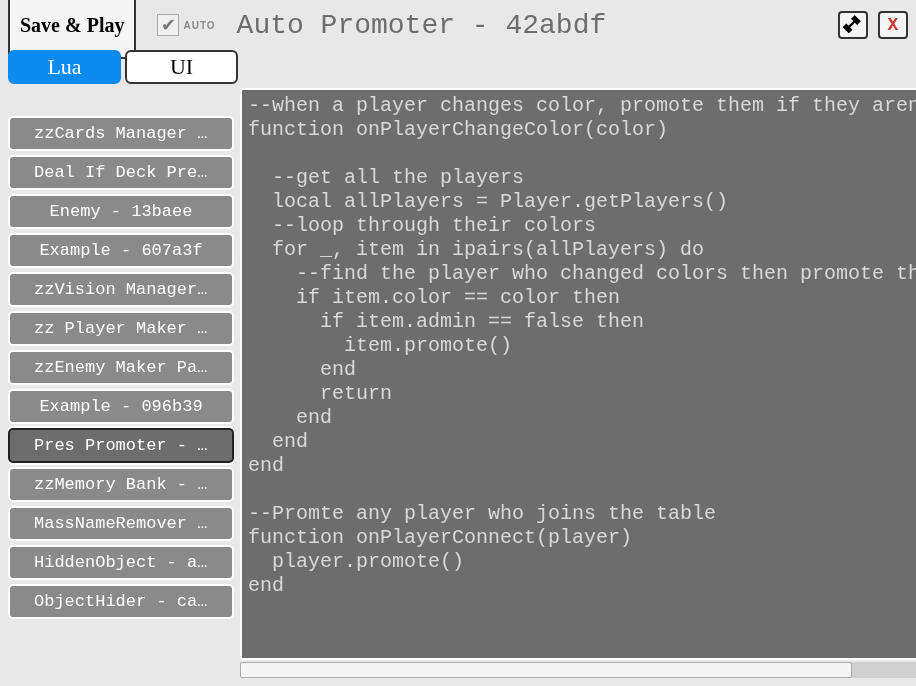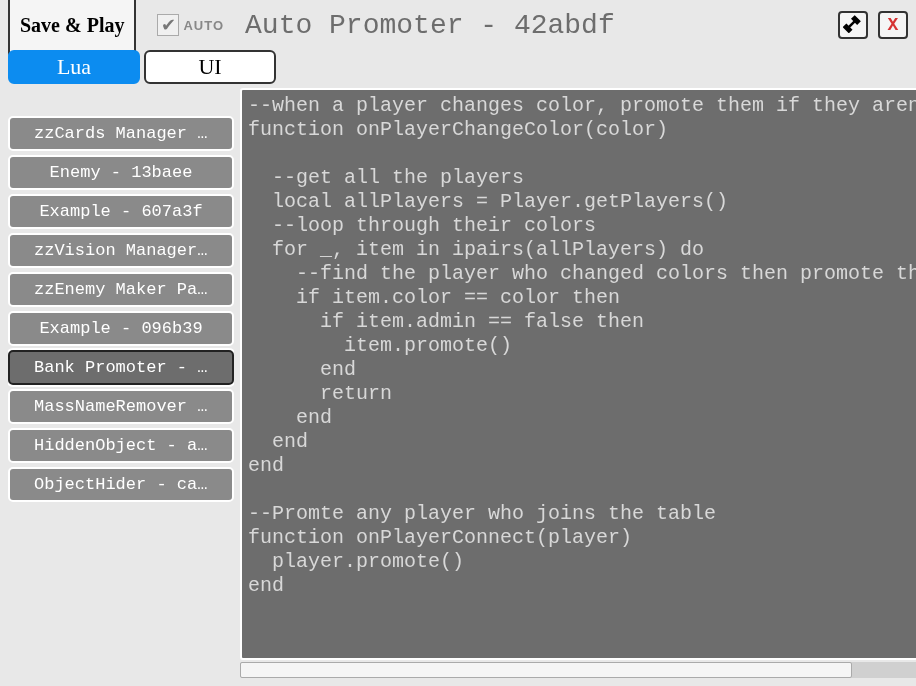--- a/index.html
+++ b/index.html
@@ -46,21 +46,21 @@
       background: #f0f0f0;
       border: 1px solid #aaa;
       display: flex;
       align-items: center;
       justify-content: center;
       font-size: 18px;
       color: #777;
       cursor: pointer;
     }
     .auto-label {
-      font-size: 13px;
+      font-size: 10px;
       color: #888;
       font-weight: bold;
       letter-spacing: 1px;
     }
     .title {
       flex: 1;
       font-family: "Courier New", monospace;
       font-size: 28px;
       color: #6d6d6d;
       margin-left: 15px;
@@ -98,21 +98,21 @@
     }
     
     
     .tabs {
       display: flex;
       padding: 0 8px;
       gap: 4px;
       height: 38px;
     }
     .tab {
-      width: 132px;
+      width: 113px;
       height: 34px;
       border-radius: 6px;
       font-family: "Comic Sans MS", cursive;
       font-size: 22px;
       font-weight: normal;
       display: flex;
       align-items: center;
       justify-content: center;
       cursor: pointer;
     }
@@ -239,26 +239,29 @@
 
 <div class="tabs">
   <div class="tab active">Lua</div>
   <div class="tab inactive">UI</div>
 </div>
 
 <div class="content">
   <div class="sidebar">
     <div class="sidebar-scroll" id="sidebar-scroll">
     <div class="script-item">zzCards Manager -...</div>
+        <div class="script-item">Deal If Deck Pres...</div>
         <div class="script-item">Enemy - 13baee</div>
         <div class="script-item">Example - 607a3f</div>
         <div class="script-item">zzVision Manager ...</div>
+        <div class="script-item">zz Player Maker ...</div>
         <div class="script-item">zzEnemy Maker Pan...</div>
         <div class="script-item">Example - 096b39</div>
-        <div class="script-item selected">Bank Promoter - ...</div>
+        <div class="script-item selected">Pres Promoter - ...</div>
+        <div class="script-item">zzMemory Bank - ...</div>
         <div class="script-item">MassNameRemover -...</div>
         <div class="script-item">HiddenObject - a3...</div>
         <div class="script-item">ObjectHider - ca5...</div>
       </div>
   </div>
   <div class="editor-wrap">
     <div class="editor">--when a player changes color, promote them if they aren't alrea
 function onPlayerChangeColor(color)
 
   --get all the players

